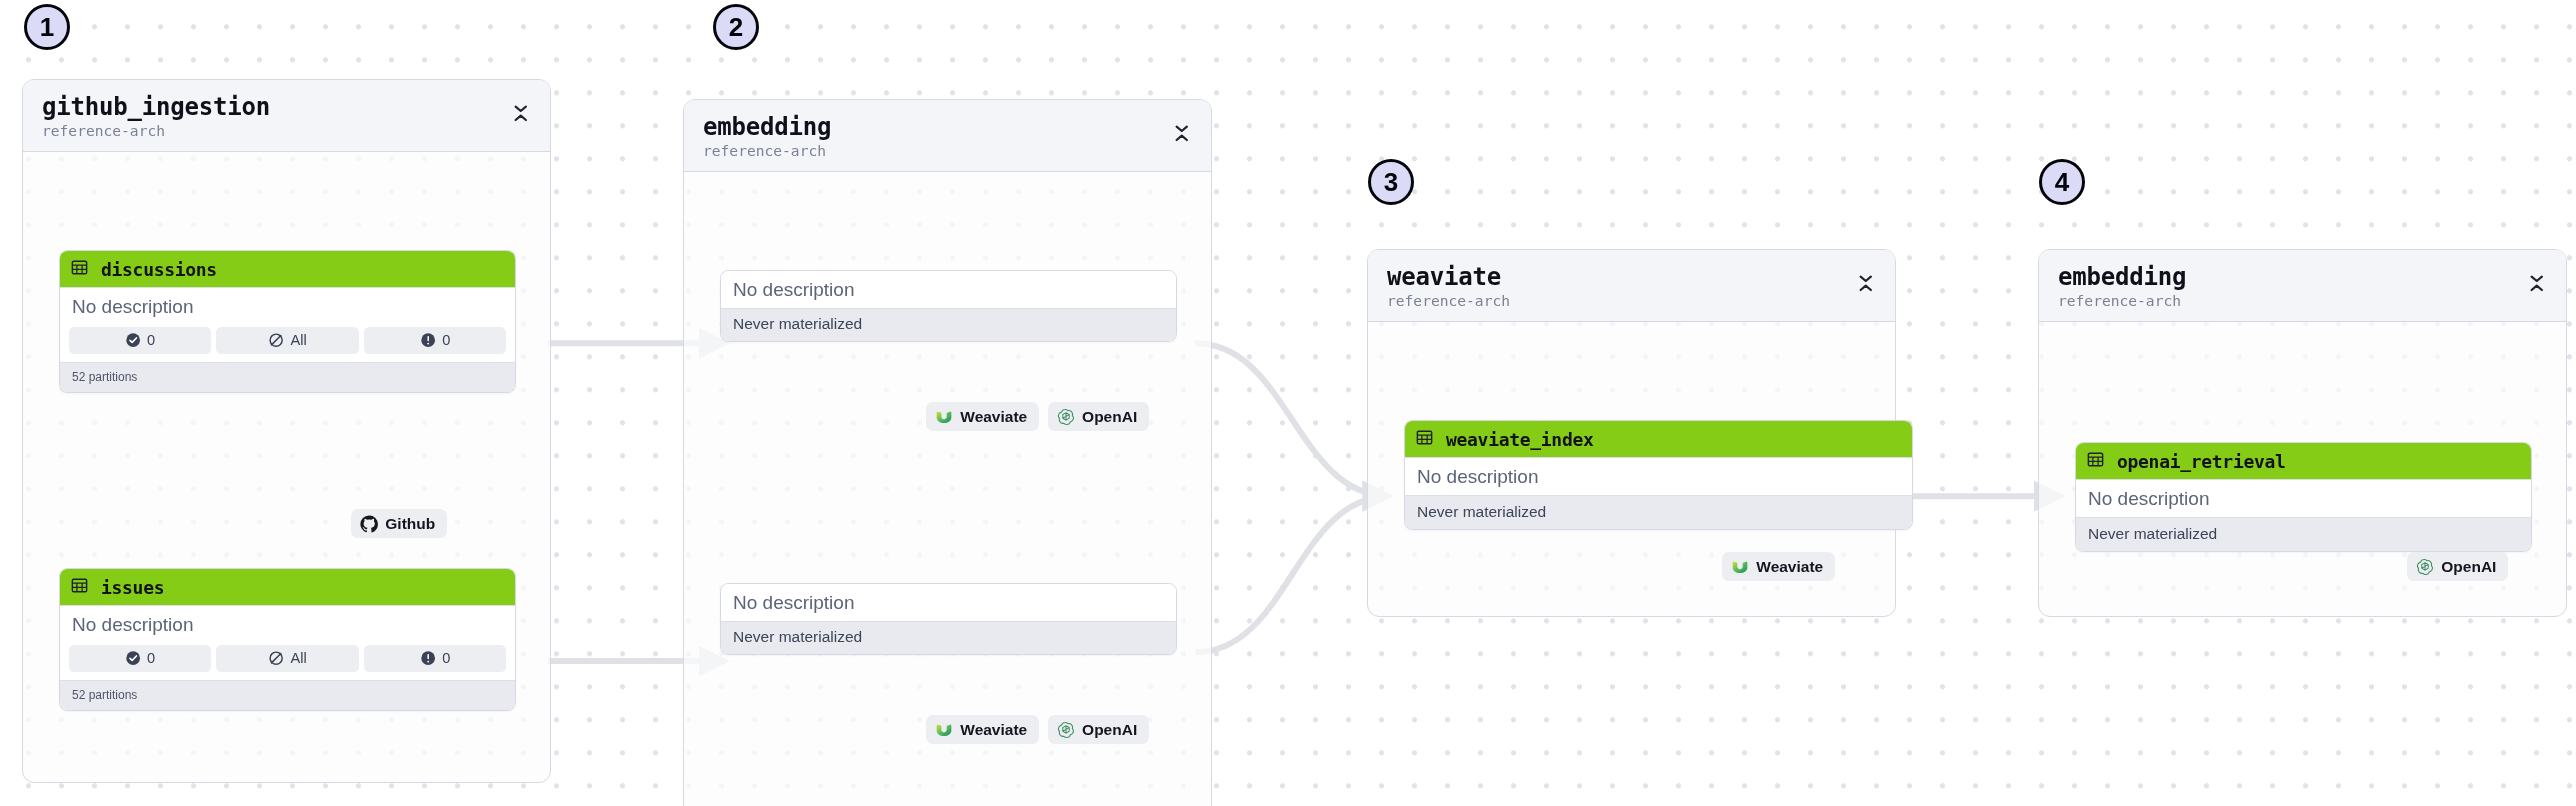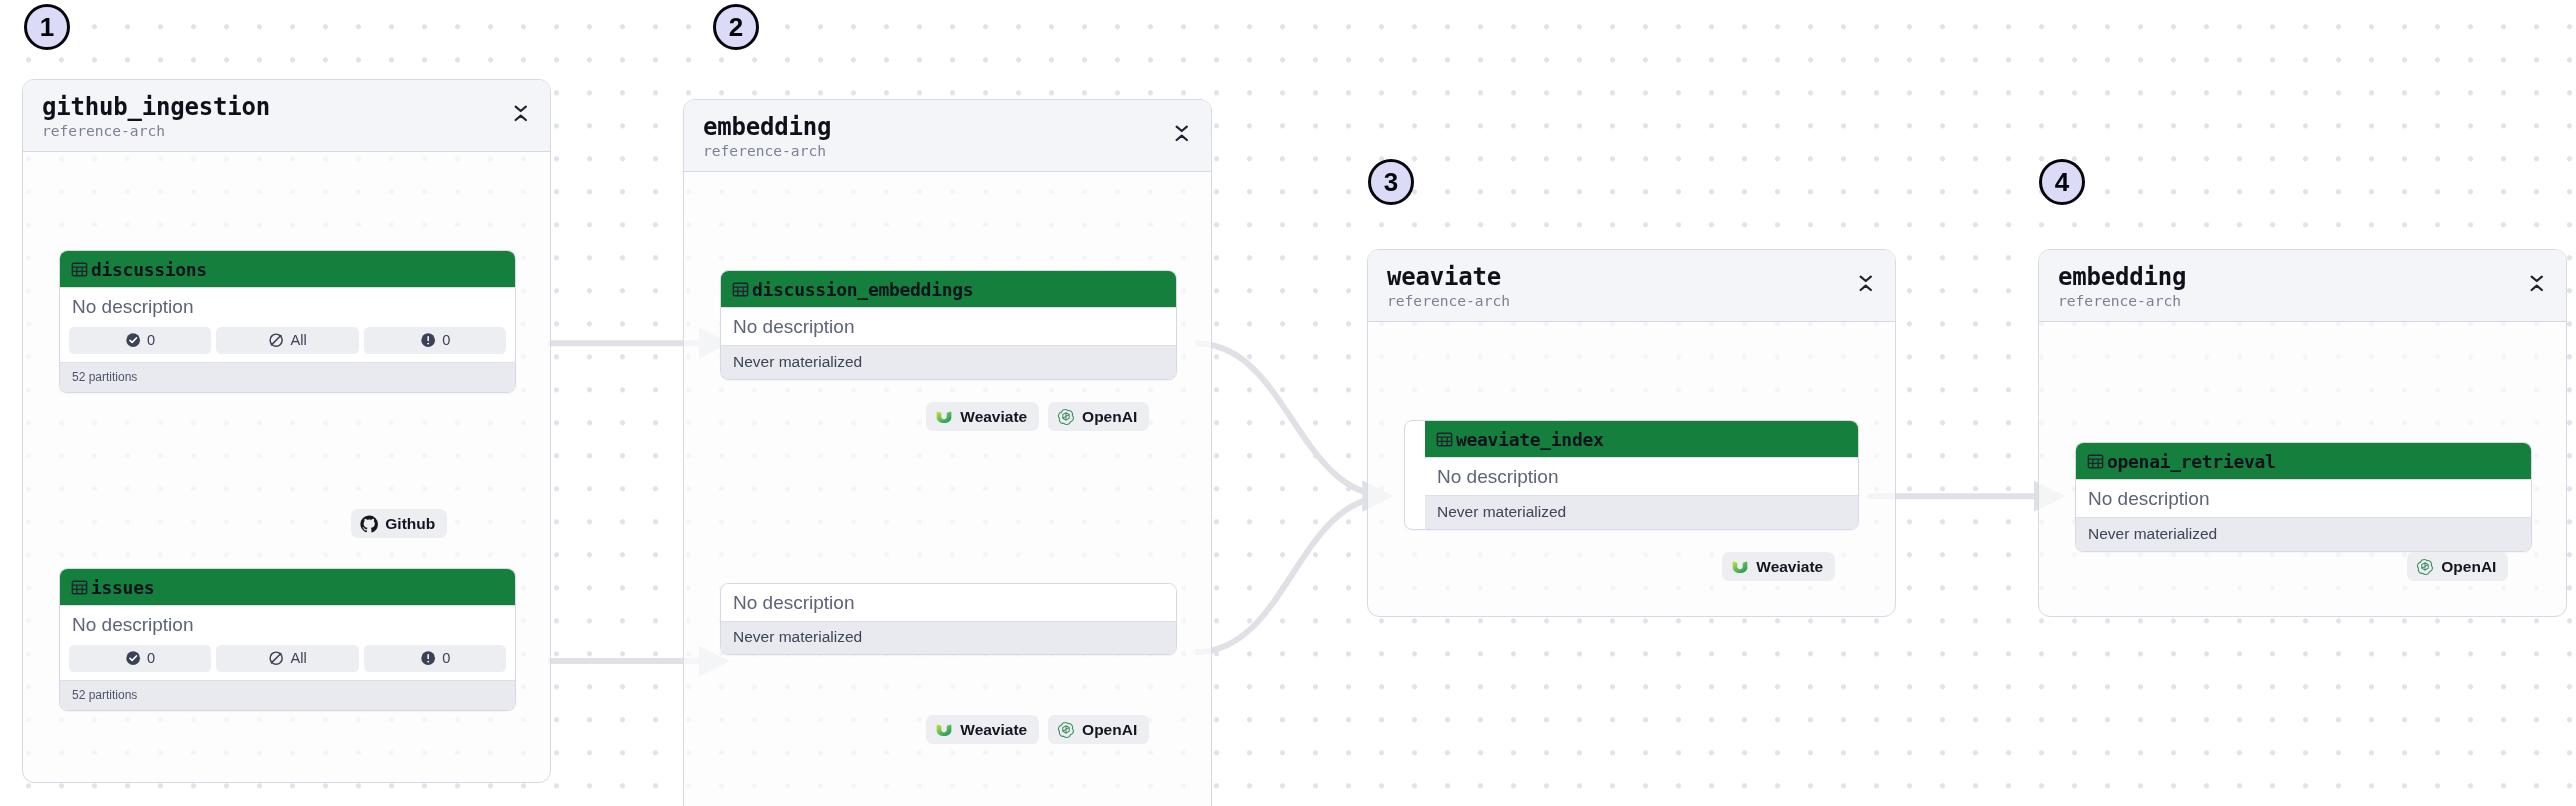--- a/index.html
+++ b/index.html
@@ -112,26 +112,26 @@
     position: absolute;
     background: #FFFFFF;
     border: 1.7px solid #D6D9E3;
     border-radius: 8.6px;
     overflow: hidden;
     z-index: 4;
     box-shadow: 0 0.9px 1.7px rgba(16,20,40,0.04);
   }
 
   .asset-header {
-    background: #15803d;
+    background: #84cc16;
     border-bottom: 0.9px solid #DDDFE7;
     padding: 7.7px 12px 7.7px 11px;
     display: flex;
-    align-items: center;
-    gap: 3px;
+    align-items: flex-start;
+    gap: 13px;
   }
 
   .asset-name {
     font-family: "DejaVu Sans Mono", "Liberation Mono", monospace;
     font-size: 18px;
     font-weight: 700;
     color: #12131C;
     letter-spacing: -0.3px;
     white-space: nowrap;
   }
@@ -370,29 +370,20 @@
         <svg width="15.5" height="7.7" viewBox="0 0 18 9">
             <path d="M3 2 L9 7 L15 2" stroke="#20222E" stroke-width="2.6" fill="none" stroke-linecap="round" stroke-linejoin="round"></path>
           </svg>
         <svg width="15.5" height="7.7" viewBox="0 0 18 9">
             <path d="M3 7 L9 2 L15 7" stroke="#20222E" stroke-width="2.6" fill="none" stroke-linecap="round" stroke-linejoin="round"></path>
           </svg>
       </div>
     </div>
 
     <div class="asset" style="left:36px; top:170px; width:457px;">
-      <div class="asset-header">
-        <span>
-          <svg class="tbl-icon" viewBox="0 0 20 20">
-              <rect x="1.6" y="2.6" width="16.8" height="14.8" rx="1.6" stroke="#20222E" stroke-width="1.7" fill="none"></rect>
-              <path d="M1.6 7.2 H18.4 M1.6 12.3 H18.4 M6.9 7.2 V17.4 M13.1 7.2 V17.4" stroke="#20222E" stroke-width="1.5"></path>
-            </svg>
-        </span>
-        <span class="asset-name">discussion_embeddings</span>
-      </div>
       <div class="asset-desc">No description</div>
       <div class="asset-materialized">Never materialized</div>
     </div>
 
     <div class="tag-row" style="left:242px; top:302px;">
       <div class="tag-pill">
         <span>
           <svg class="tag-icon" viewBox="0 0 24 24">
               <defs>
                 <linearGradient id="wvg1" x1="0" y1="0" x2="1" y2="1">
@@ -459,21 +450,21 @@
       <div class="collapse-icon">
         <svg width="15.5" height="7.7" viewBox="0 0 18 9">
             <path d="M3 2 L9 7 L15 2" stroke="#20222E" stroke-width="2.6" fill="none" stroke-linecap="round" stroke-linejoin="round"></path>
           </svg>
         <svg width="15.5" height="7.7" viewBox="0 0 18 9">
             <path d="M3 7 L9 2 L15 7" stroke="#20222E" stroke-width="2.6" fill="none" stroke-linecap="round" stroke-linejoin="round"></path>
           </svg>
       </div>
     </div>
 
-    <div class="asset" style="left:36px; top:170px; width:455px;padding-left:20px;">
+    <div class="asset" style="left:36px; top:170px; width:509px;">
       <div class="asset-header">
         <span>
           <svg class="tbl-icon" viewBox="0 0 20 20">
               <rect x="1.6" y="2.6" width="16.8" height="14.8" rx="1.6" stroke="#20222E" stroke-width="1.7" fill="none"></rect>
               <path d="M1.6 7.2 H18.4 M1.6 12.3 H18.4 M6.9 7.2 V17.4 M13.1 7.2 V17.4" stroke="#20222E" stroke-width="1.5"></path>
             </svg>
         </span>
         <span class="asset-name">weaviate_index</span>
       </div>
       <div class="asset-desc">No description</div>

